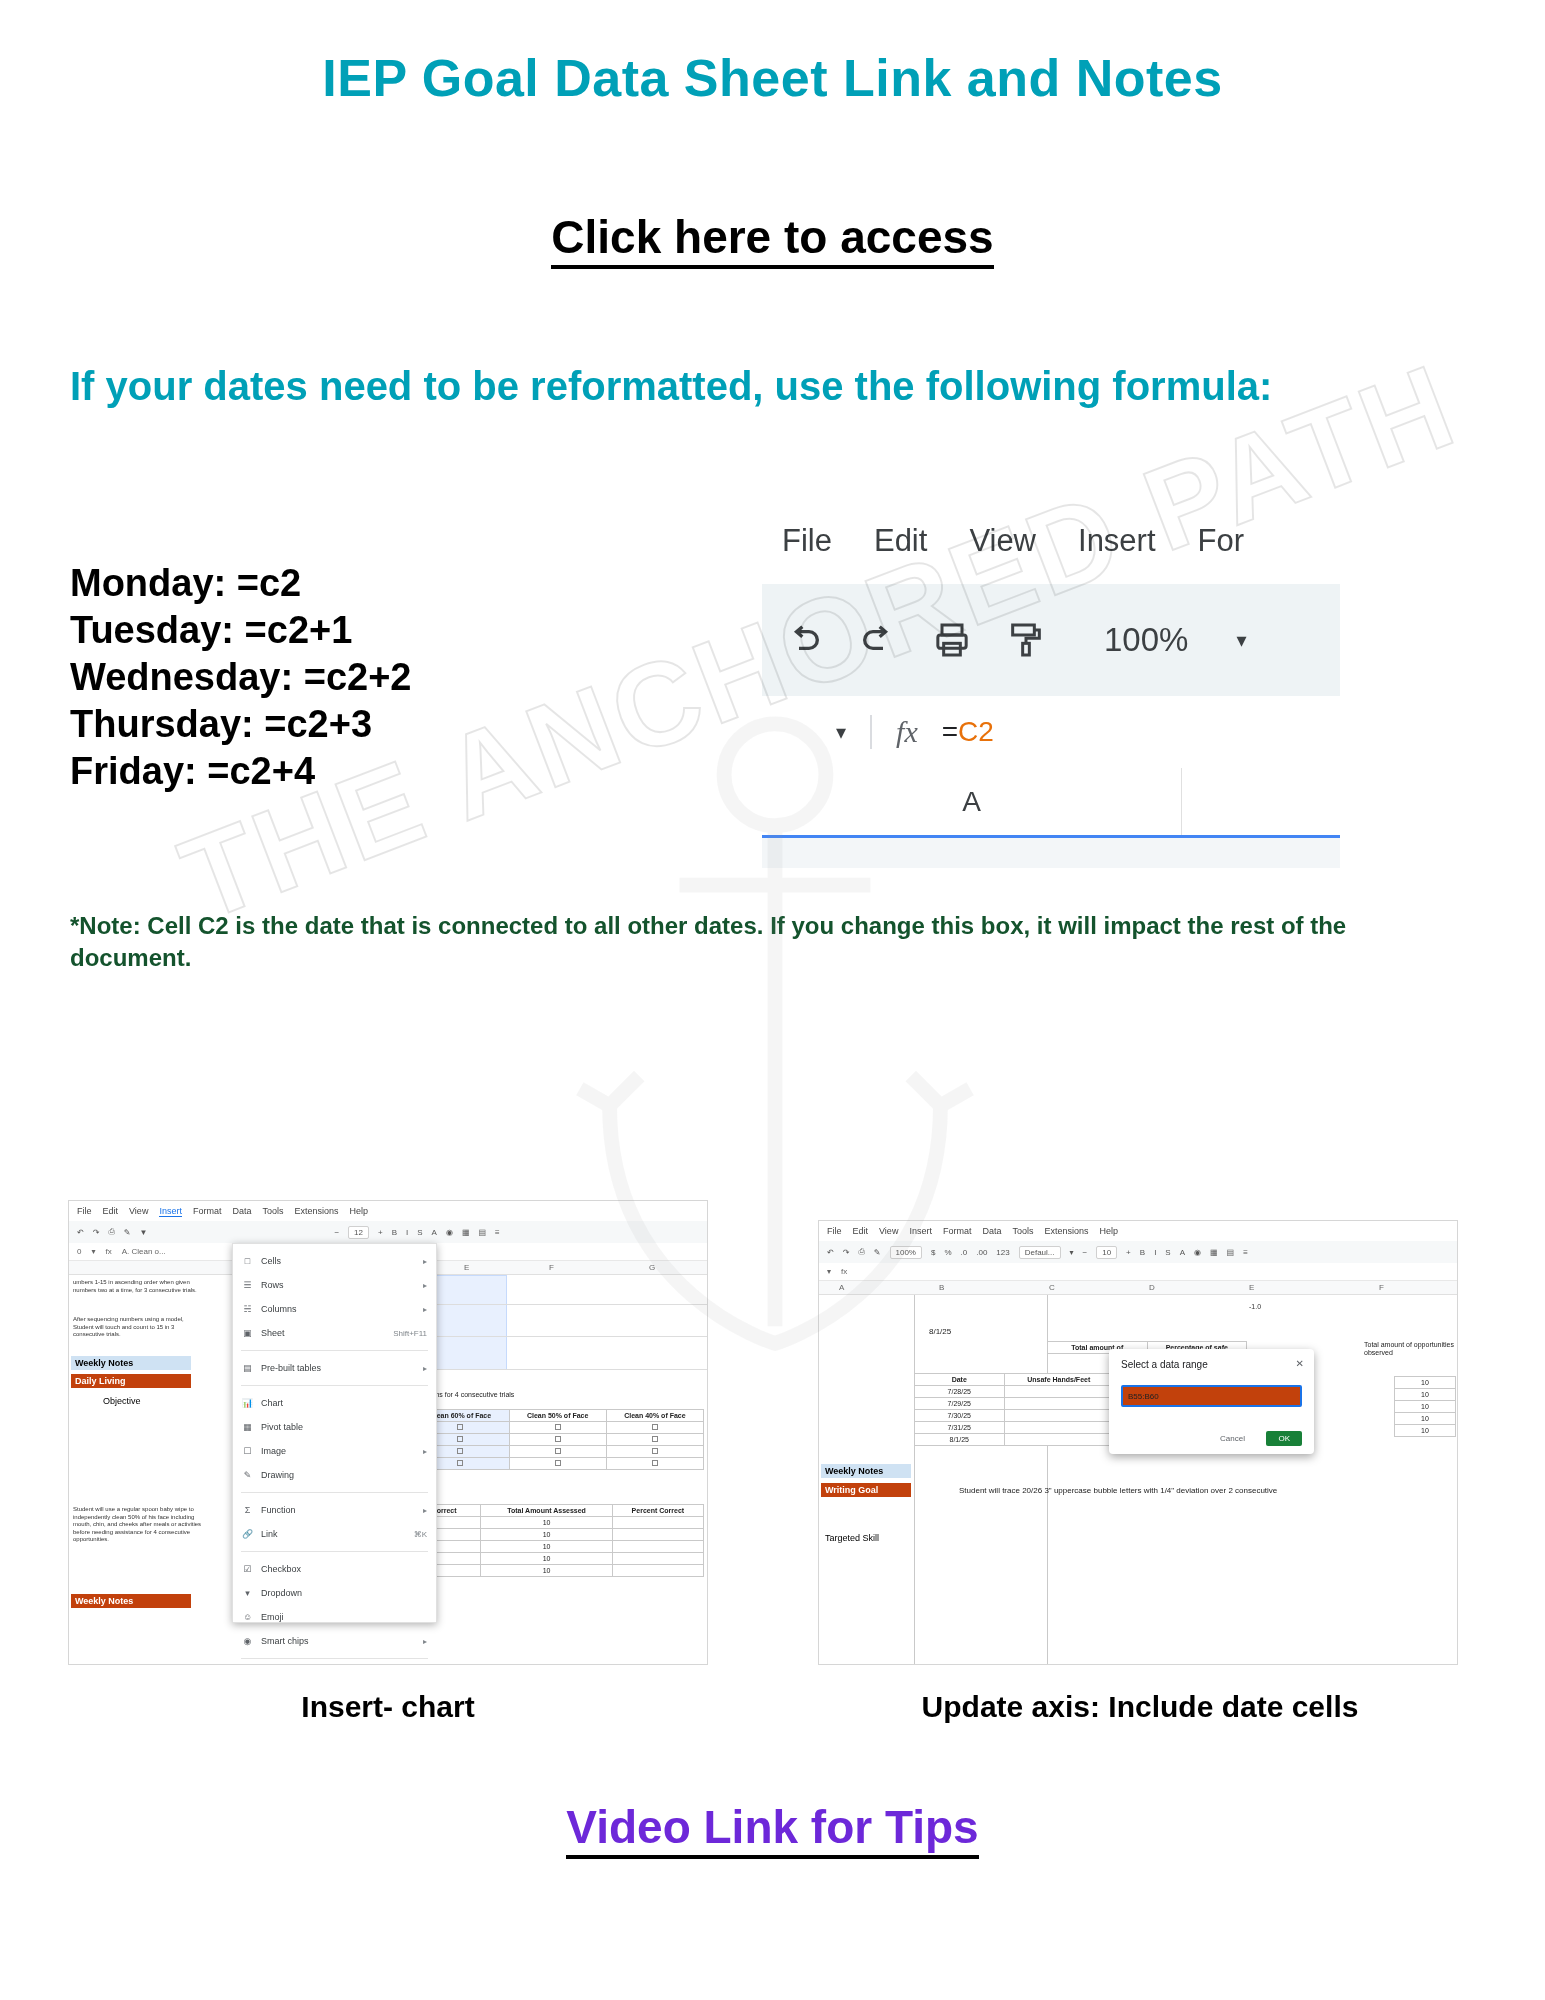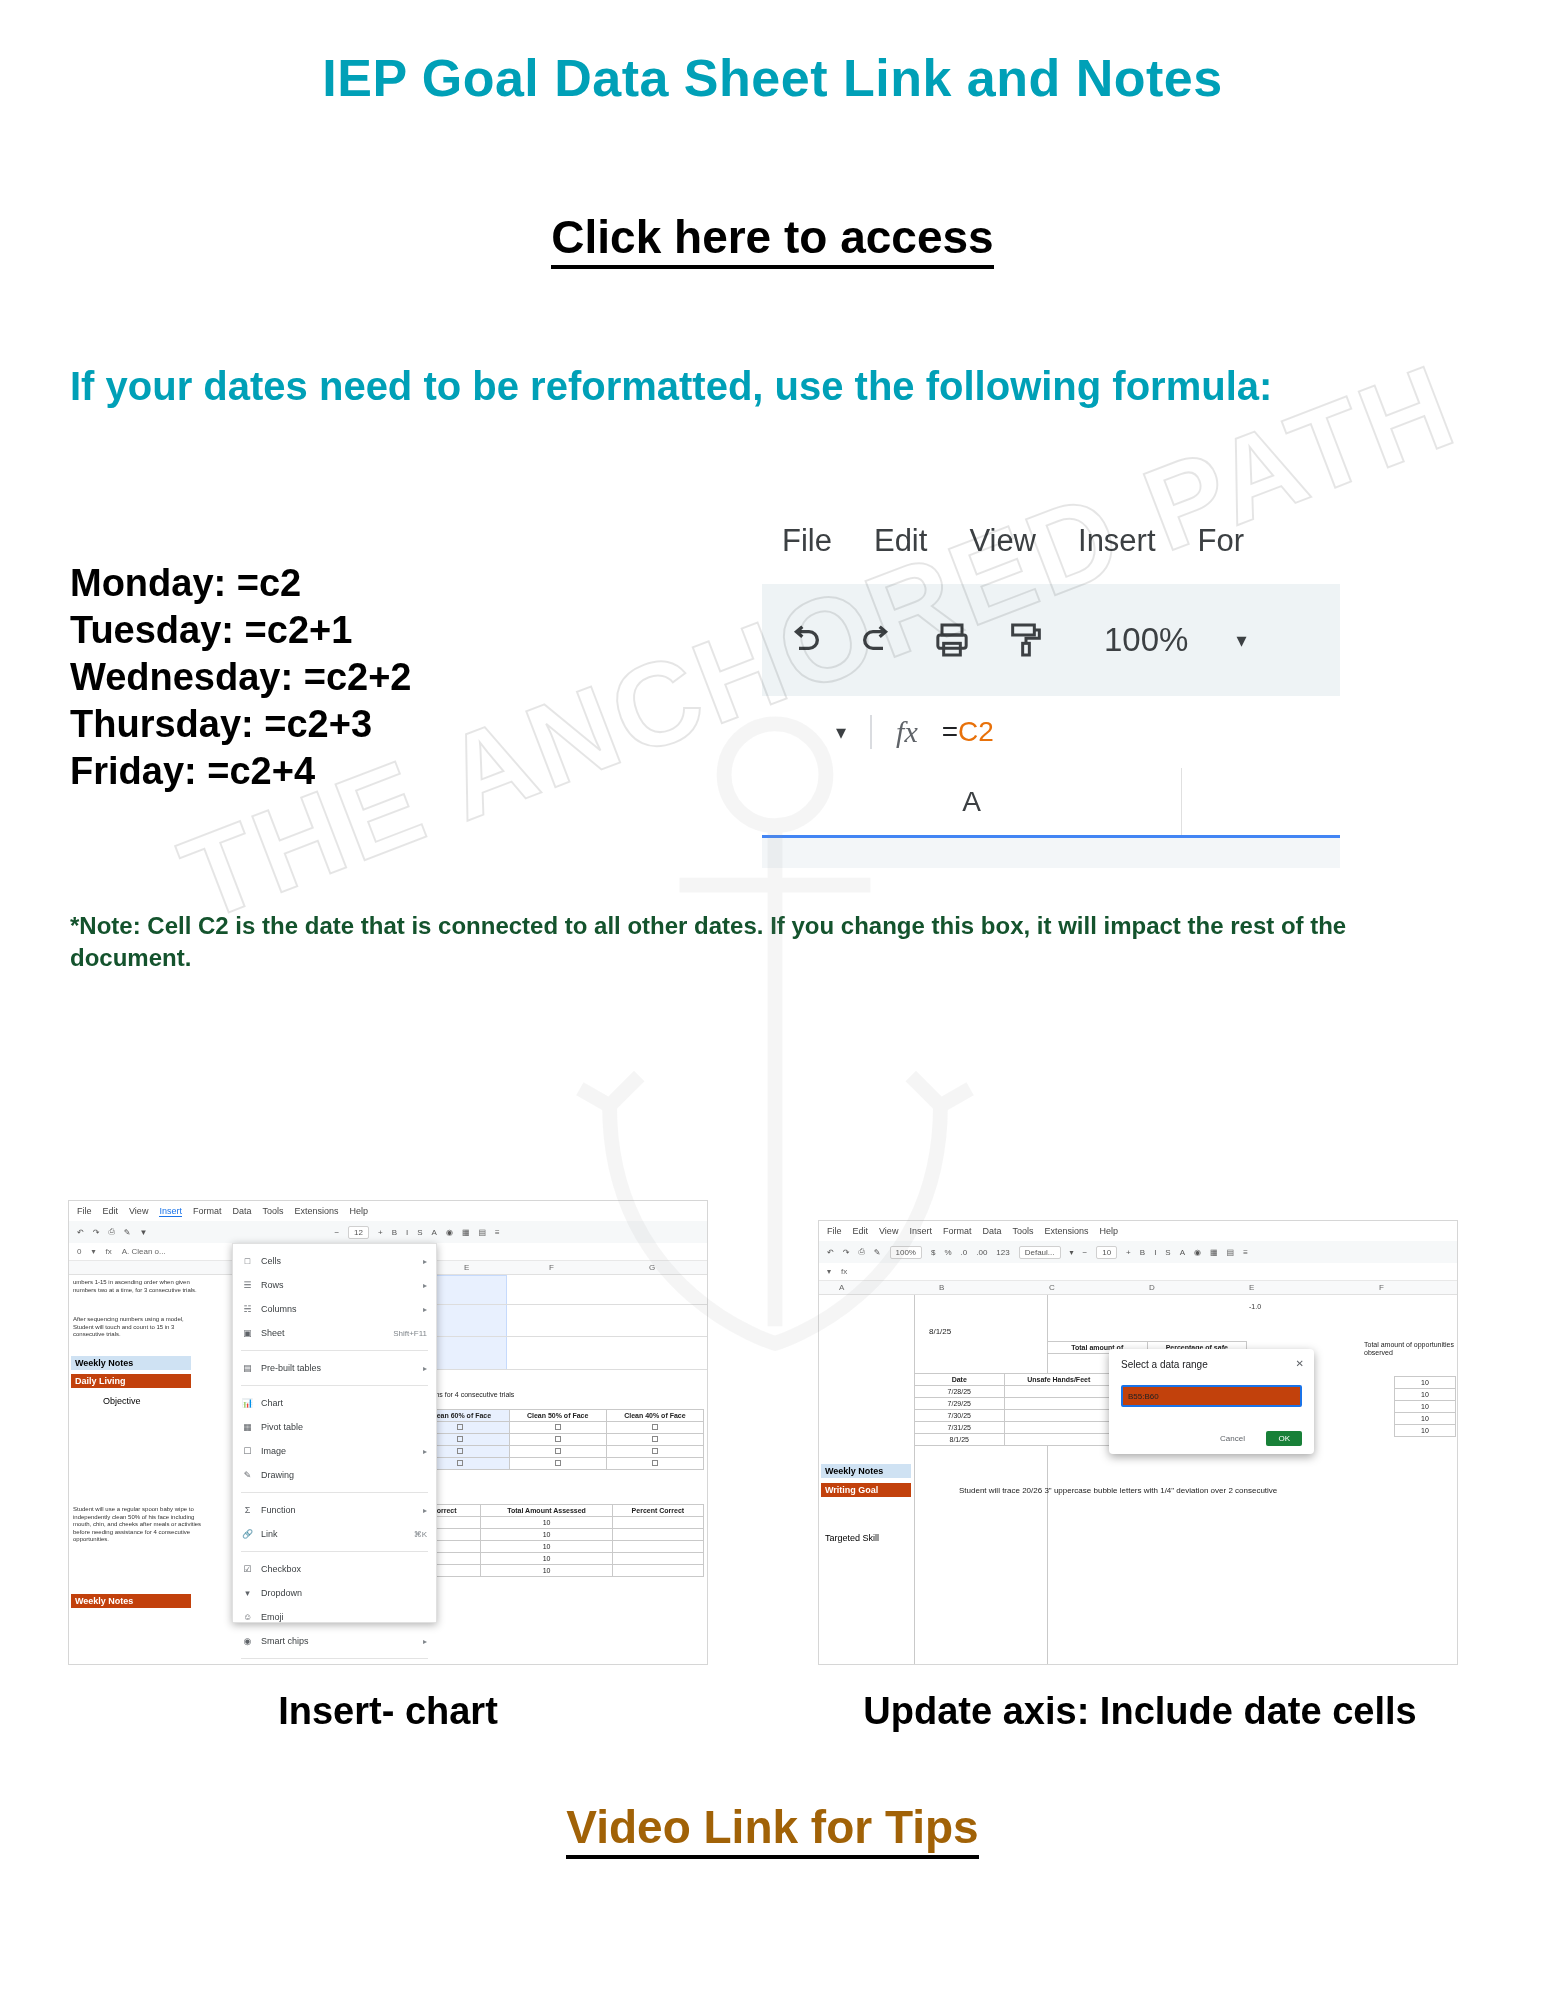--- a/index.html
+++ b/index.html
@@ -283,35 +283,35 @@
     font-size: 8px; color: #5f6368; padding: 3px 7px;
   }
   .range-dialog .btn-ok {
     position: absolute; right: 12px; bottom: 8px;
     font-size: 8px; color: #fff; background: #188038;
     padding: 3px 12px; border-radius: 2px;
   }
 
   .caption {
     position: absolute;
-    font-size: 38px;
+    font-size: 30px;
     color: #000;
     font-weight: bold;
     text-align: center;
   }
   #caption-left  { top: 1690px; left: 68px;  width: 640px; }
   #caption-right { top: 1690px; left: 790px; width: 700px; }
 
   .video-link {
     position: absolute;
     top: 1800px; left: 0; width: 1545px;
     text-align: center;
     font-size: 46px;
     font-weight: bold;
-    color: #a16207;
+    color: #6d28d9;
   }
   .video-link span { border-bottom: 4px solid #000; padding-bottom: 2px; }
 </style>
 </head>
 <body>
 
 <div class="page">
 
   <div class="title">IEP Goal Data Sheet Link and Notes</div>
 

